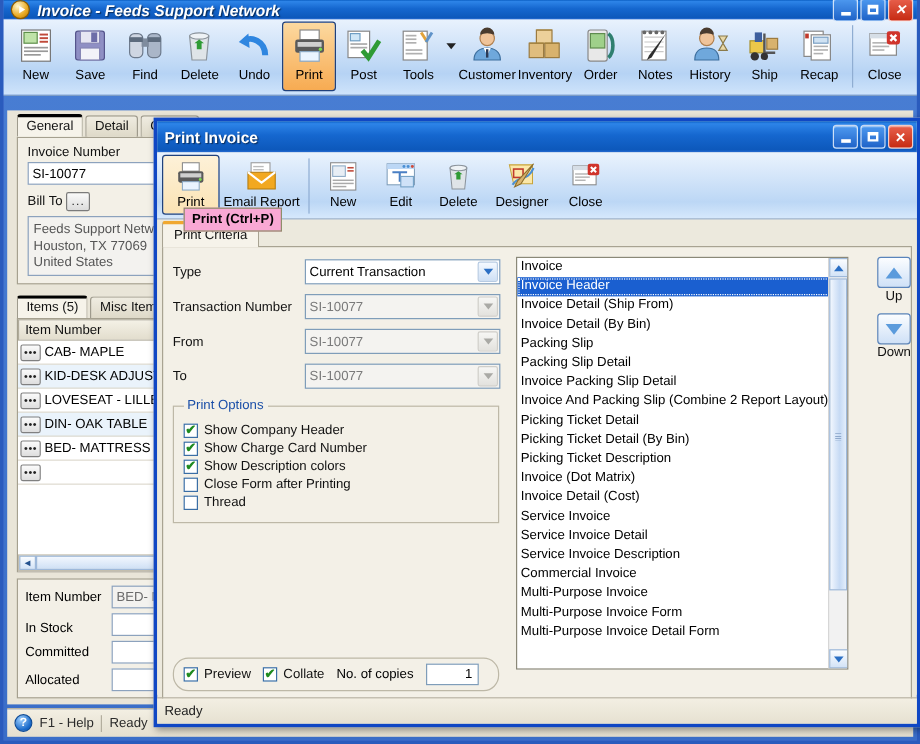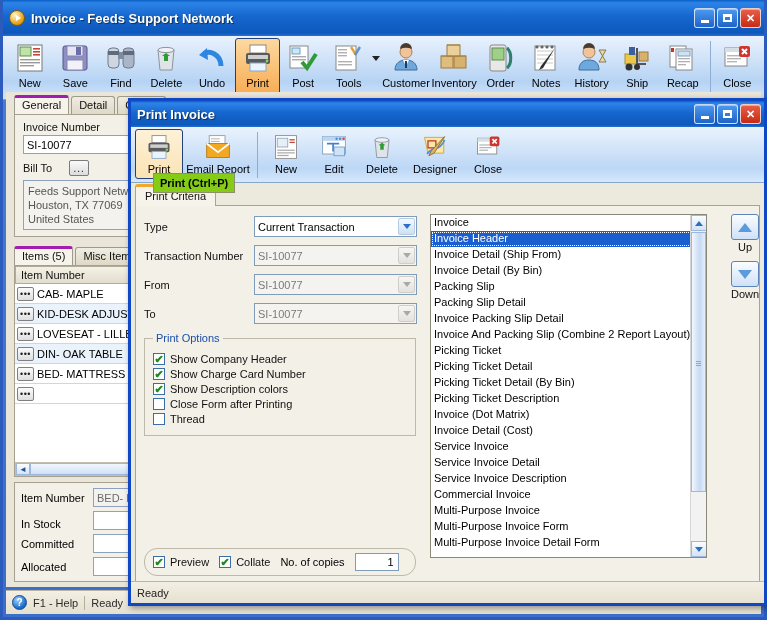--- a/index.html
+++ b/index.html
@@ -13,25 +13,26 @@
   }
 
   
   #main-window {
     position: absolute; left: 0; top: 0; width: 767px; height: 620px;
     background: linear-gradient(to bottom, #4a7fd4 0%, #3a6ec8 100%);
     border: 3px solid #2a5bbd;
     border-top: none;
   }
   #main-titlebar {
-    height: 36px;
+    height: 16px;
     background: linear-gradient(to bottom, #0b5fc4 0%, #2d84e8 8%, #1567cf 45%, #0d58bb 92%, #2a6ed6 100%);
     display: flex; align-items: center;
     padding: 0 3px 0 6px;
     position: relative;
+    font-style: italic;
   }
   #main-titlebar .tb-icon {
     width: 16px; height: 16px; border-radius: 50%;
     background: radial-gradient(circle at 35% 30%, #fff7cc, #e8a820 60%, #b87808);
     border: 1px solid #8a5a00;
     display: flex; align-items: center; justify-content: center;
     margin-right: 6px; flex: none;
   }
   #main-titlebar .tb-icon::after {
     content:""; width:0;height:0;
@@ -104,21 +105,21 @@
   .sb-sep { width:1px; height:14px; background:#b3ae9e; }
 
   
   .tabrow { display: flex; align-items: flex-end; padding: 4px 0 0 8px; height: 22px; }
   .tabitem {
     padding: 2px 7px 3px; font-size: 11px; border: 1px solid #9e9a8c;
     border-bottom: none; background: linear-gradient(to bottom,#efece1,#ded9c8);
     border-radius: 3px 3px 0 0; margin-right: 2px; color:#111;
   }
   .tabitem.sel {
-    background: #f6f3ea; border-top: 3px solid #a21caf;
+    background: #f6f3ea; border-top: 3px solid #000000;
     padding-top: 1px; font-weight: normal; position: relative; z-index: 2;
   }
   .formpanel {
     margin: 0 8px; background: #f3f0e7;
     border: 1px solid #a5a08f; padding: 6px 8px;
   }
   .fld-label { font-size: 11px; color: #111; margin-bottom: 2px; }
   .txtbox {
     border: 1px solid #8ca2bd; background: #fff; height: 19px;
     font-size: 11px; padding: 2px 3px; color: #000; line-height: 14px;
@@ -179,21 +180,21 @@
     align-items:center; justify-content:flex-start; padding-top:3px;
     border:1px solid transparent; border-radius:3px;
   }
   .dbtn.active { background: linear-gradient(to bottom,#fdf1d8,#fbe3b4); border:1px solid #20417c; }
   .dbtn .lbl { font-size:11px; color:#000; margin-top:2px; white-space:nowrap; }
   .dbtn.wide { width: 70px; }
   .dicon { width: 30px; height: 28px; position:relative; }
 
   #tooltip {
     position:absolute; left: 22px; top: 72px;
-    background: #84cc16; border:1px solid #8e8e6a;
+    background: #f9a8d4; border:1px solid #8e8e6a;
     font-size: 11px; font-weight: bold; color:#000;
     padding: 3px 6px; z-index: 50; white-space:nowrap;
   }
 
   #dlg-client {
     position:absolute; left:0; right:0; top:82px; bottom:24px;
     background:#ece9dd; padding: 0 4px;
   }
   .dlgtab {
     display:inline-block; padding: 3px 9px 4px; font-size:11px;
@@ -553,21 +554,21 @@
   <div id="main-body">
     <div class="tabrow">
       <span class="tabitem sel">General</span>
       <span class="tabitem">Detail</span>
       <span class="tabitem">Comm</span>
     </div>
 
     <div class="formpanel" style="width:180px; margin-top:0;">
       <div class="fld-label">Invoice Number</div>
       <div class="txtbox" style="width:160px;">SI-10077</div>
-      <div style="display:flex;align-items:center;gap:17px;margin-top:6px;">
+      <div style="display:flex;align-items:center;gap:3px;margin-top:6px;">
         <span class="fld-label" style="margin:0">Bill To</span>
         <span class="ellipsisbtn">...</span>
       </div>
       <div class="addrbox" style="width:160px;margin-top:4px;white-space:pre-line;">Feeds Support Netwo
 Houston, TX 77069
 United States</div>
     </div>
 
     <div class="tabrow" style="margin-top:6px;">
       <span class="tabitem sel">Items (5)</span>
@@ -823,21 +824,20 @@
 
       <div id="reportlist">
         <div class="rlitem">Invoice</div>
         <div class="rlitem sel">Invoice Header</div>
         <div class="rlitem">Invoice Detail (Ship From)</div>
         <div class="rlitem">Invoice Detail (By Bin)</div>
         <div class="rlitem">Packing Slip</div>
         <div class="rlitem">Packing Slip Detail</div>
         <div class="rlitem">Invoice Packing Slip Detail</div>
         <div class="rlitem">Invoice And Packing Slip (Combine 2 Report Layout)</div>
-        <div class="rlitem">Picking Ticket</div>
         <div class="rlitem">Picking Ticket Detail</div>
         <div class="rlitem">Picking Ticket Detail (By Bin)</div>
         <div class="rlitem">Picking Ticket Description</div>
         <div class="rlitem">Invoice (Dot Matrix)</div>
         <div class="rlitem">Invoice Detail (Cost)</div>
         <div class="rlitem">Service Invoice</div>
         <div class="rlitem">Service Invoice Detail</div>
         <div class="rlitem">Service Invoice Description</div>
         <div class="rlitem">Commercial Invoice</div>
         <div class="rlitem">Multi-Purpose Invoice</div>

